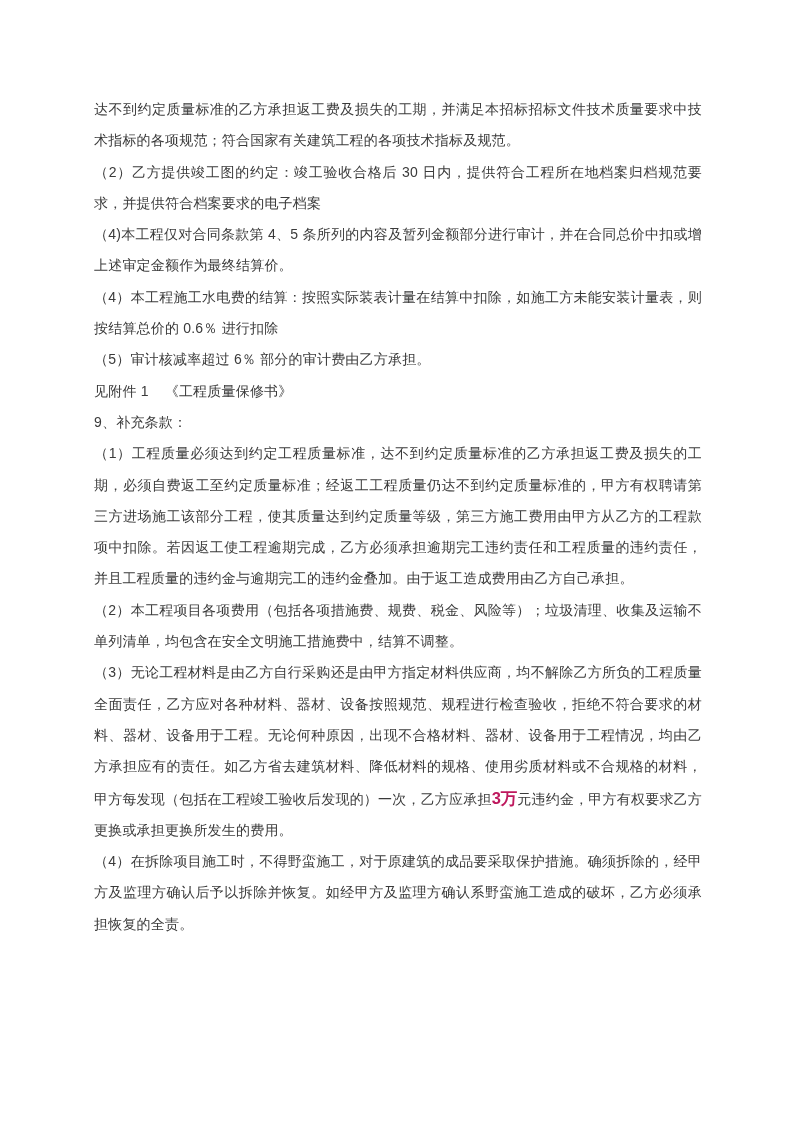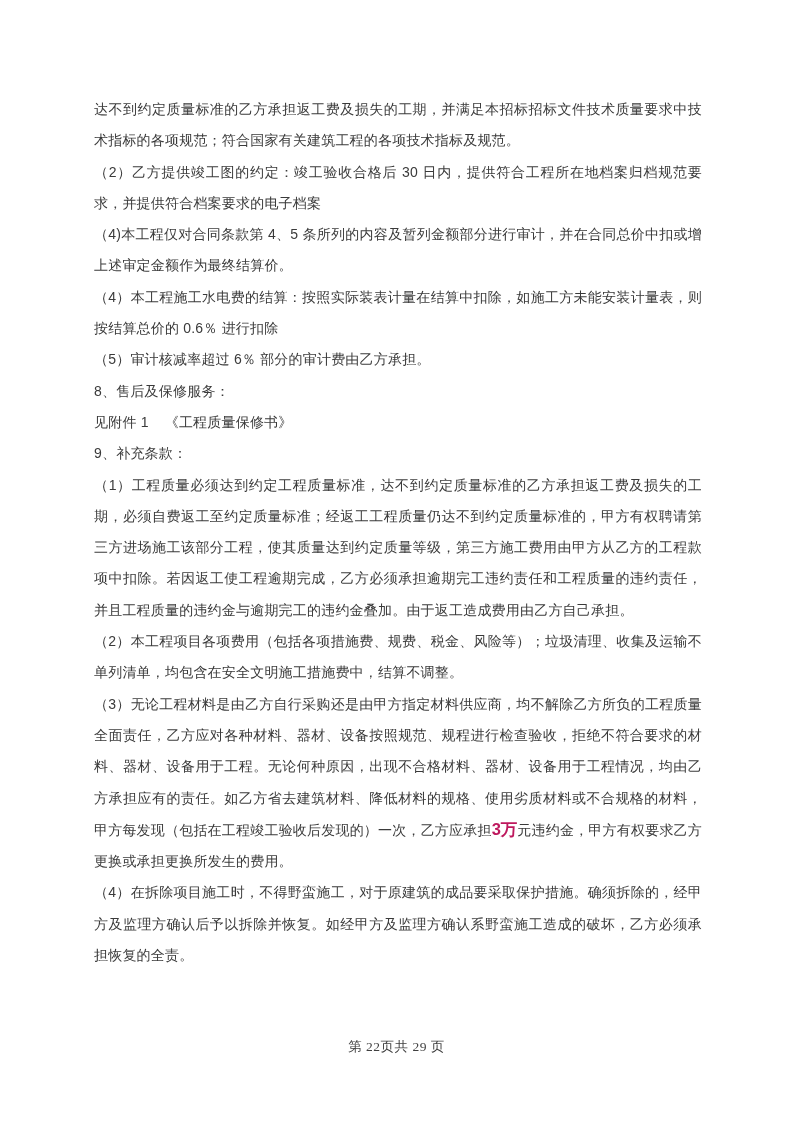--- a/index.html
+++ b/index.html
@@ -55,22 +55,20 @@
 </head>
 <body>
 
 <div class="page">
   <div class="content">
     <p>达不到约定质量标准的乙方承担返工费及损失的工期，并满足本招标招标文件技术质量要求中技术指标的各项规范；符合国家有关建筑工程的各项技术指标及规范。</p>
     <p>（2）乙方提供竣工图的约定：竣工验收合格后 30 日内，提供符合工程所在地档案归档规范要求，并提供符合档案要求的电子档案</p>
     <p>（4)本工程仅对合同条款第 4、5 条所列的内容及暂列金额部分进行审计，并在合同总价中扣或增上述审定金额作为最终结算价。</p>
     <p>（4）本工程施工水电费的结算：按照实际装表计量在结算中扣除，如施工方未能安装计量表，则按结算总价的 0.6％ 进行扣除</p>
     <p>（5）审计核减率超过 6％ 部分的审计费由乙方承担。</p>
-    <p>8、售后及保修服务：</p>
     <p><span>见附件 1</span><span class="att-book">《工程质量保修书》</span></p>
     <p>9、补充条款：</p>
     <p>（1）工程质量必须达到约定工程质量标准，达不到约定质量标准的乙方承担返工费及损失的工期，必须自费返工至约定质量标准；经返工工程质量仍达不到约定质量标准的，甲方有权聘请第三方进场施工该部分工程，使其质量达到约定质量等级，第三方施工费用由甲方从乙方的工程款项中扣除。若因返工使工程逾期完成，乙方必须承担逾期完工违约责任和工程质量的违约责任，并且工程质量的违约金与逾期完工的违约金叠加。由于返工造成费用由乙方自己承担。</p>
     <p>（2）本工程项目各项费用（包括各项措施费、规费、税金、风险等）；垃圾清理、收集及运输不单列清单，均包含在安全文明施工措施费中，结算不调整。</p>
     <p><span>（3）无论工程材料是由乙方自行采购还是由甲方指定材料供应商，均不解除乙方所负的工程质量全面责任，乙方应对各种材料、器材、设备按照规范、规程进行检查验收，拒绝不符合要求的材料、器材、设备用于工程。无论何种原因，出现不合格材料、器材、设备用于工程情况，均由乙方承担应有的责任。如乙方省去建筑材料、降低材料的规格、使用劣质材料或不合规格的材料，甲方每发现（包括在工程竣工验收后发现的）一次，乙方应承担</span><span class="amt">3万</span><span>元违约金，甲方有权要求乙方更换或承担更换所发生的费用。</span></p>
     <p>（4）在拆除项目施工时，不得野蛮施工，对于原建筑的成品要采取保护措施。确须拆除的，经甲方及监理方确认后予以拆除并恢复。如经甲方及监理方确认系野蛮施工造成的破坏，乙方必须承担恢复的全责。</p>
   </div>
-  <div class="footer">第 22页共 29 页</div>
 </div>
 
 </body></html>

